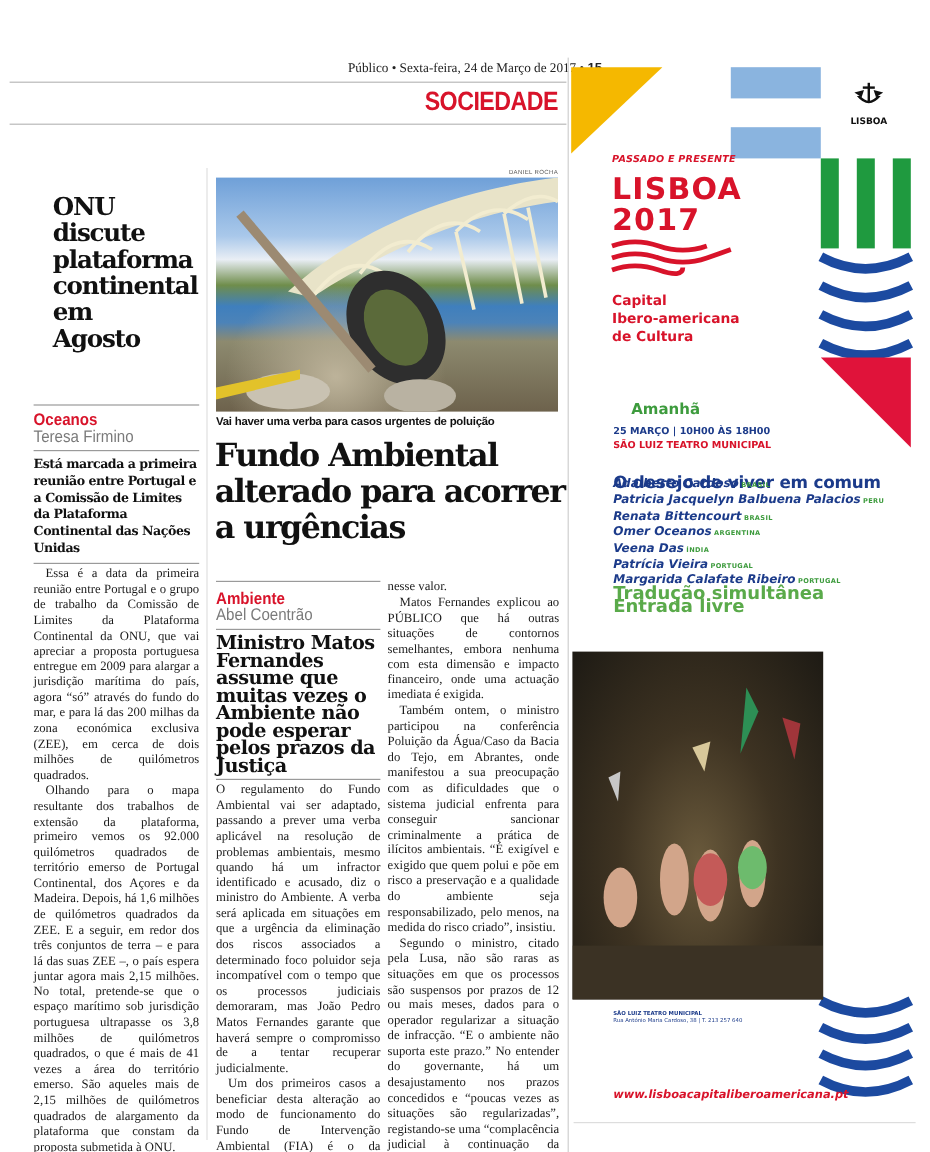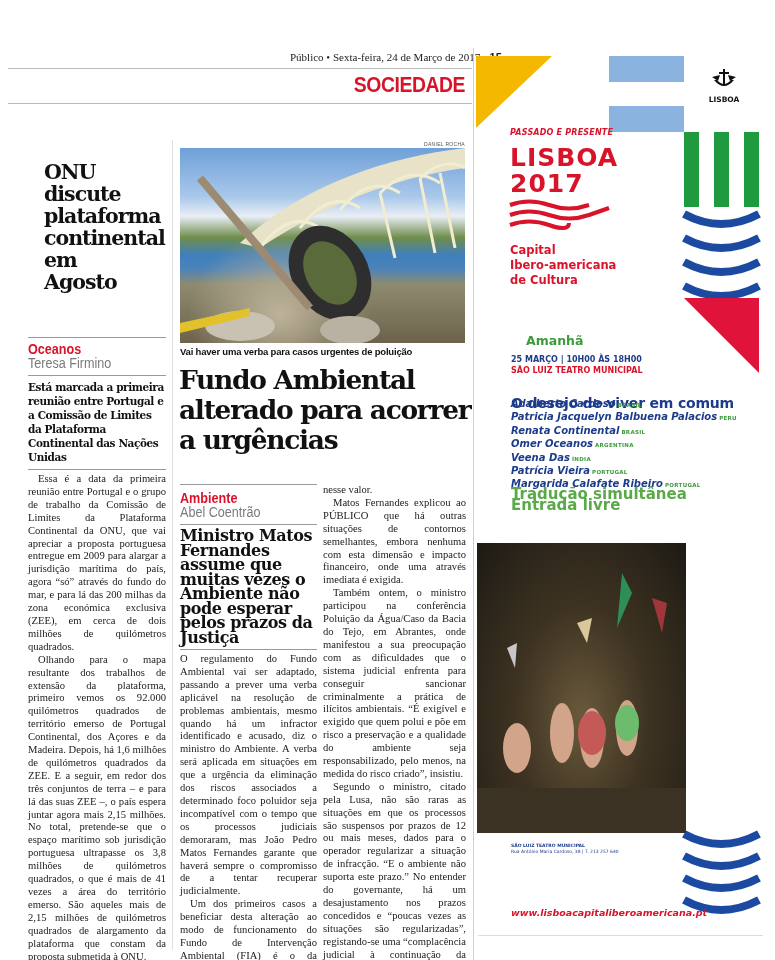--- a/index.html
+++ b/index.html
@@ -123,21 +123,21 @@
   <div class="rule" style="margin-top:4px;"></div>
   <div class="body-text" style="margin-top:3px;">
     <p class="first">O regulamento do Fundo Ambiental vai ser adaptado, passando a prever uma verba aplicável na resolução de problemas ambientais, mesmo quando há um infractor identificado e acusado, diz o ministro do Ambiente. A verba será aplicada em situações em que a urgência da eliminação dos riscos associados a determinado foco poluidor seja incompatível com o tempo que os processos judiciais demoraram, mas João Pedro Matos Fernandes garante que haverá sempre o compromisso de a tentar recuperar judicialmente.</p>
     <p>Um dos primeiros casos a beneficiar desta alteração ao modo de funcionamento do Fundo de Intervenção Ambiental (FIA) é o da deposição, em São Pedro da Cova, Gondomar, de resíduos perigosos da Siderurgia Nacional. Só aqui, já foram gastos 10,8 milhões de euros de fundos comunitários para resolver, parcialmente, o problema. Ontem, o ministério anunciou que vai alocar mais dez milhões do FIA para retirar do local mais 125 mil toneladas de resíduos e, disse ainda o ministro, vai constituir-se assistente no processo judicial em que seis pessoas são acusadas de um crime de poluição, para lhes pedir uma indemnização</p>
   </div>
 </div>
 
 <div class="col-right">
   <div class="body-text">
     <p class="first">nesse valor.</p>
-    <p>Matos Fernandes explicou ao PÚBLICO que há outras situações de contornos semelhantes, embora nenhuma com esta dimensão e impacto financeiro, onde uma através imediata é exigida.</p>
+    <p>Matos Fernandes explicou ao PÚBLICO que há outras situações de contornos semelhantes, embora nenhuma com esta dimensão e impacto financeiro, onde uma actuação imediata é exigida.</p>
     <p>Também ontem, o ministro participou na conferência Poluição da Água/Caso da Bacia do Tejo, em Abrantes, onde manifestou a sua preocupação com as dificuldades que o sistema judicial enfrenta para conseguir sancionar criminalmente a prática de ilícitos ambientais. “É exigível e exigido que quem polui e põe em risco a preservação e a qualidade do ambiente seja responsabilizado, pelo menos, na medida do risco criado”, insistiu.</p>
     <p>Segundo o ministro, citado pela Lusa, não são raras as situações em que os processos são suspensos por prazos de 12 ou mais meses, dados para o operador regularizar a situação de infracção. “E o ambiente não suporta este prazo.” No entender do governante, há um desajustamento nos prazos concedidos e “poucas vezes as situações são regularizadas”, registando-se uma “complacência judicial à continuação da laboração em infracção”.</p>
 
   </div>
 
 </div>
 
 <div class="ad">
   <svg width="301" height="912" viewBox="0 0 301 912" style="position:absolute;left:0;top:0;">
 
@@ -195,21 +195,21 @@
   <div>Ibero-americana</div>
   <div>de Cultura</div>
 </div>
 <div class="amanha ad-text">Amanhã</div>
 <div class="date-line ad-text">25 MARÇO | 10H00 ÀS 18H00</div>
 <div class="venue-line ad-text">SÃO LUIZ TEATRO MUNICIPAL</div>
 <div class="ev-title ad-text">O desejo de viver em comum</div>
 <div class="speakers ad-text">
   <div><span>Adalberto Cardoso</span><span class="country">BRASIL</span></div>
   <div><span>Patricia Jacquelyn Balbuena Palacios</span><span class="country">PERU</span></div>
-  <div><span>Renata Continental</span><span class="country">BRASIL</span></div>
+  <div><span>Renata Bittencourt</span><span class="country">BRASIL</span></div>
   <div><span>Omer Oceanos</span><span class="country">ARGENTINA</span></div>
   <div><span>Veena Das</span><span class="country">ÍNDIA</span></div>
   <div><span>Patrícia Vieira</span><span class="country">PORTUGAL</span></div>
   <div><span>Margarida Calafate Ribeiro</span><span class="country">PORTUGAL</span></div>
 </div>
 <div class="extras ad-text">
   <div>Tradução simultânea</div>
   <div>Entrada livre</div>
 </div>
 

